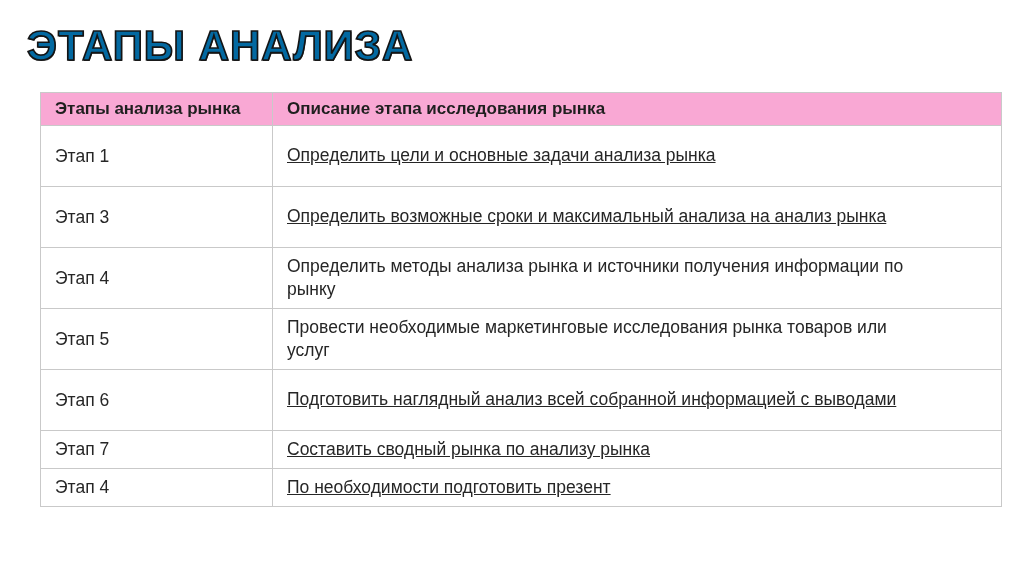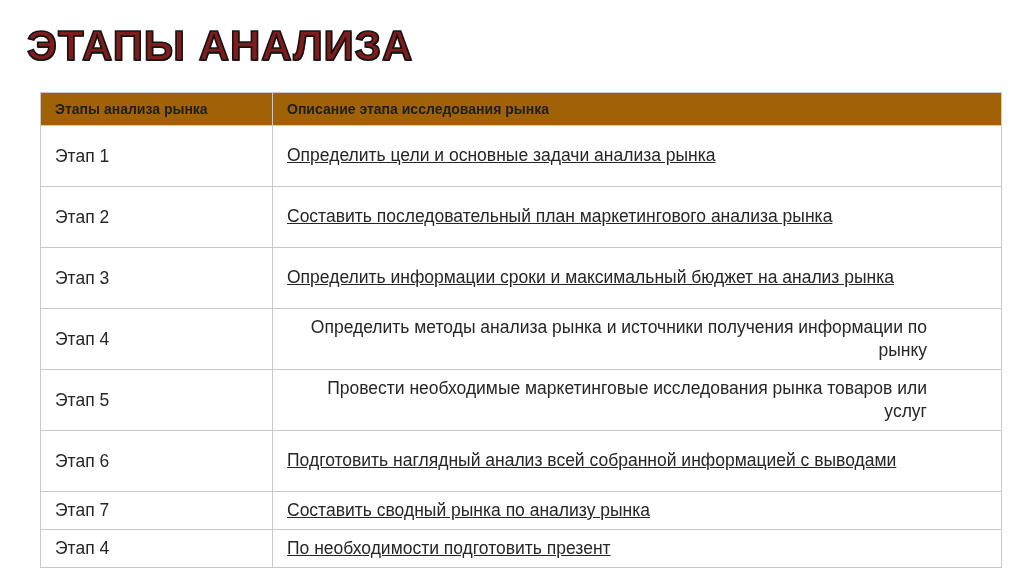--- a/index.html
+++ b/index.html
@@ -16,60 +16,59 @@
     font-family: "Liberation Sans", sans-serif;
     color: #262626;
   }
   .slide-title {
     position: absolute;
     left: 27px;
     top: 22px;
     font-size: 42px;
     font-weight: bold;
     letter-spacing: 1px;
-    color: #7f1d1d;
+    color: #0369a1;
     -webkit-text-stroke: 1.7px #141414;
     text-shadow: 0.5px 0.5px 0 #2a2a2a;
     white-space: nowrap;
   }
   .stages-table {
     position: absolute;
     left: 40px;
     top: 92px;
     width: 962px;
     border-collapse: collapse;
     table-layout: fixed;
   }
   .stages-table col.c1 { width: 232px; }
   .stages-table th, .stages-table td {
     border: 1px solid #c9c9c9;
     vertical-align: middle;
     padding: 2px 12px 2px 14px;
     text-align: left;
   }
   .stages-table th {
-    background: #a16207;
-    font-size: 14px;
+    background: #f9a8d4;
+    font-size: 17px;
     font-weight: bold;
     height: 28px;
     color: #1f1f1f;
   }
   .stages-table td {
     font-size: 17.5px;
     background: #ffffff;
     margin-top: 43px;
   }
   .stage-cell { font-size: 18px; }
   .desc-cell { line-height: 1.32; text-decoration: underline; }
   tr.row-tall  td { height: 56px; }
   tr.row-short td { height: 33px; }
   tr.wrap2 .desc-text {
     display: inline-block;
     max-width: 640px;
-    text-align: right;
   }
 </style>
 </head>
 <body>
 
 <div class="slide">
 
   <div class="slide-title">ЭТАПЫ АНАЛИЗА</div>
 
   <table class="stages-table">
@@ -82,26 +81,22 @@
         <th>Этапы анализа рынка</th>
         <th>Описание этапа исследования рынка</th>
       </tr>
     </thead>
     <tbody>
       <tr class="row-tall">
         <td class="stage-cell">Этап 1</td>
         <td class="desc-cell"><span class="desc-text">Определить цели и основные задачи анализа рынка</span></td>
       </tr>
       <tr class="row-tall">
-        <td class="stage-cell">Этап 2</td>
-        <td class="desc-cell"><span class="desc-text">Составить последовательный план маркетингового анализа рынка</span></td>
-      </tr>
-      <tr class="row-tall">
         <td class="stage-cell">Этап 3</td>
-        <td class="desc-cell"><span class="desc-text">Определить информации сроки и максимальный бюджет на анализ рынка</span></td>
+        <td class="desc-cell"><span class="desc-text">Определить возможные сроки и максимальный анализа на анализ рынка</span></td>
       </tr>
       <tr class="row-tall wrap2">
         <td class="stage-cell">Этап 4</td>
         <td class="desc-cell"><span class="desc-text">Определить методы анализа рынка и источники получения информации по рынку</span></td>
       </tr>
       <tr class="row-tall wrap2">
         <td class="stage-cell">Этап 5</td>
         <td class="desc-cell"><span class="desc-text">Провести необходимые маркетинговые исследования рынка товаров или услуг</span></td>
       </tr>
       <tr class="row-tall">

